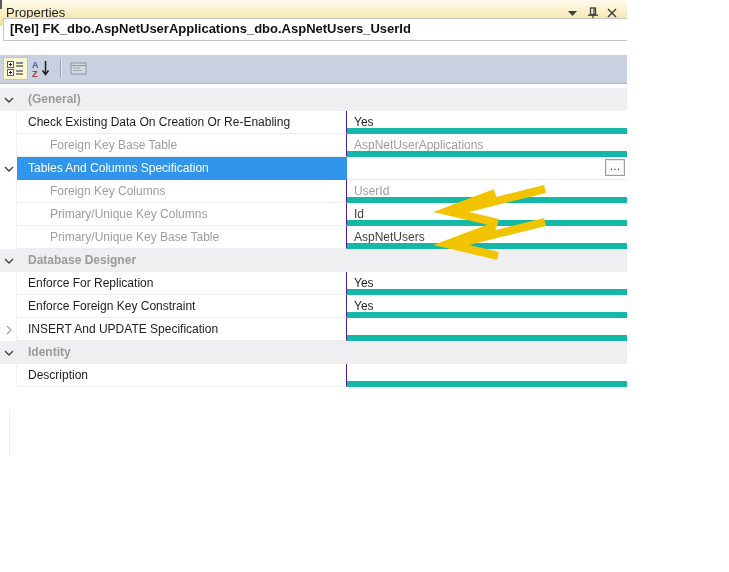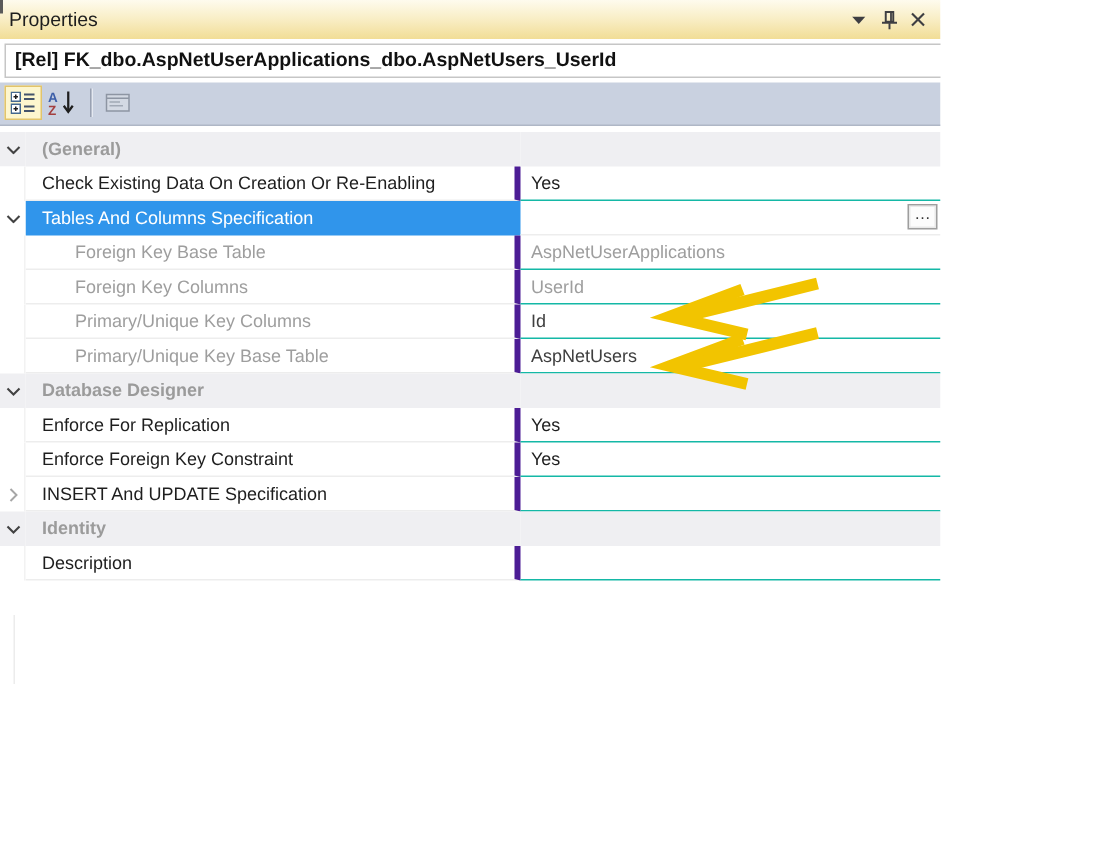--- a/index.html
+++ b/index.html
@@ -15,21 +15,21 @@
   .titlebar{
     position:absolute;top:0;left:0;right:0;height:26px;
     background:linear-gradient(180deg,var(--tb-top) 0%,var(--tb-mid) 55%,var(--tb-bot) 100%);
   }
   .titlebar .notch{position:absolute;left:0;top:0;width:2px;height:9px;background:#5A5A5A;}
   .titlebar .title{position:absolute;left:6px;top:0;line-height:25px;font-size:13px;color:#1E1E1E;}
   .tb-icon{position:absolute;top:0;height:26px;display:flex;align-items:center;justify-content:center;width:14px;cursor:default;}
   .tb-icon svg{display:block;}
   
   .combo{
-    position:absolute;left:3px;top:29px;width:721px;height:21px;background:#fff;
+    position:absolute;left:3px;top:18px;width:721px;height:21px;background:#fff;
     border:1px solid #C6C6C6;
   }
   .combo .combo-text{
     position:absolute;left:6px;right:20px;top:0;line-height:20px;font-weight:bold;font-size:13px;
     white-space:nowrap;overflow:hidden;color:#111;
   }
   .combo .combo-btn{
     position:absolute;right:1px;top:1px;bottom:1px;width:16px;background:#F0F0F0;
     display:flex;align-items:center;justify-content:center;
   }
@@ -41,26 +41,26 @@
   .tbtn{position:absolute;top:2px;width:25px;height:23px;display:flex;align-items:center;justify-content:center;box-sizing:border-box;}
   .tbtn.selected{background:#FDF6CE;border:1px solid #E2C46B;}
   .tbtn.disabled{opacity:.95;}
   .tsep{position:absolute;left:60px;top:4px;width:1px;height:19px;background:#99A1B2;box-shadow:1px 0 0 #E4E8F0;}
   
   .grid{position:absolute;left:0;top:88px;right:0;}
   .row{display:flex;height:23px;box-sizing:border-box;justify-content:flex-end;}
   .gutter{width:17px;flex:none;position:relative;background:#fff;box-sizing:border-box;}
   .name{
     width:330px;flex:none;box-sizing:border-box;line-height:22px;padding-left:11px;
-    border-bottom:1px solid #EDEDED;border-right:4px solid #4c1d95;
+    border-bottom:1px solid #EDEDED;border-right:1px solid #4c1d95;
     white-space:nowrap;overflow:hidden;
   }
   .value{
     flex:1;box-sizing:border-box;line-height:22px;padding-left:7px;position:relative;
-    border-bottom:1px solid #14b8a6;white-space:nowrap;overflow:hidden;
+    border-bottom:6px solid #14b8a6;white-space:nowrap;overflow:hidden;
   }
   .row.prop .gutter{border-right:1px solid #F2F2F2;}
   
   .row.cat .gutter,.row.cat .name,.row.cat .value{background:var(--catbg);border:none;}
   .row.cat .name,.row.cat .value{color:var(--cattext);font-weight:bold;}
   
   .row.sub .gutter{border-right:1px solid #F2F2F2;}
   .row.sub .name{padding-left:33px;color:var(--muted);}
   .row.sub .value{color:var(--muted);}
   .row.sub .value.val-dark{color:#3F3F3F;}
@@ -162,36 +162,36 @@
       <span class="name">(General)</span>
       <span class="value"></span>
     </div>
 
     <div class="row prop">
       <span class="gutter"></span>
       <span class="name">Check Existing Data On Creation Or Re-Enabling</span>
       <span class="value">Yes</span>
     </div>
 
+    <div class="row sub">
+      <span class="gutter"></span>
+      <span class="name">Foreign Key Base Table</span>
+      <span class="value">AspNetUserApplications</span>
+    </div>
+
     <div class="row sel">
       <span class="gutter">
         <svg class="chev" width="10" height="6" viewBox="0 0 10 6">
             <polyline points="1,1 5,5 9,1" fill="none" stroke="#424242" stroke-width="1.4"></polyline>
           </svg>
       </span>
       <span class="name">Tables And Columns Specification</span>
       <span class="value">
         <span class="ellipsis-btn">…</span>
       </span>
-    </div>
-
-    <div class="row sub">
-      <span class="gutter"></span>
-      <span class="name">Foreign Key Base Table</span>
-      <span class="value">AspNetUserApplications</span>
     </div>
 
     <div class="row sub">
       <span class="gutter"></span>
       <span class="name">Foreign Key Columns</span>
       <span class="value">UserId</span>
     </div>
 
     <div class="row sub">
       <span class="gutter"></span>

